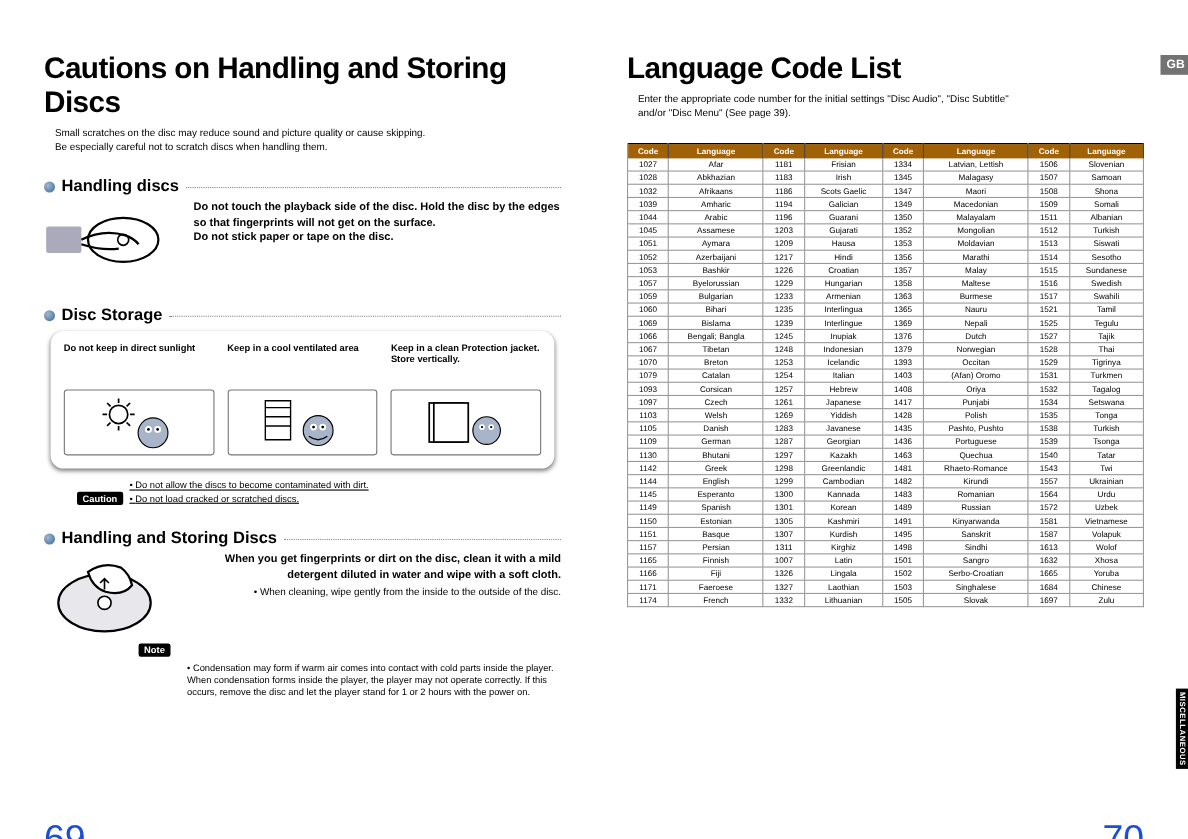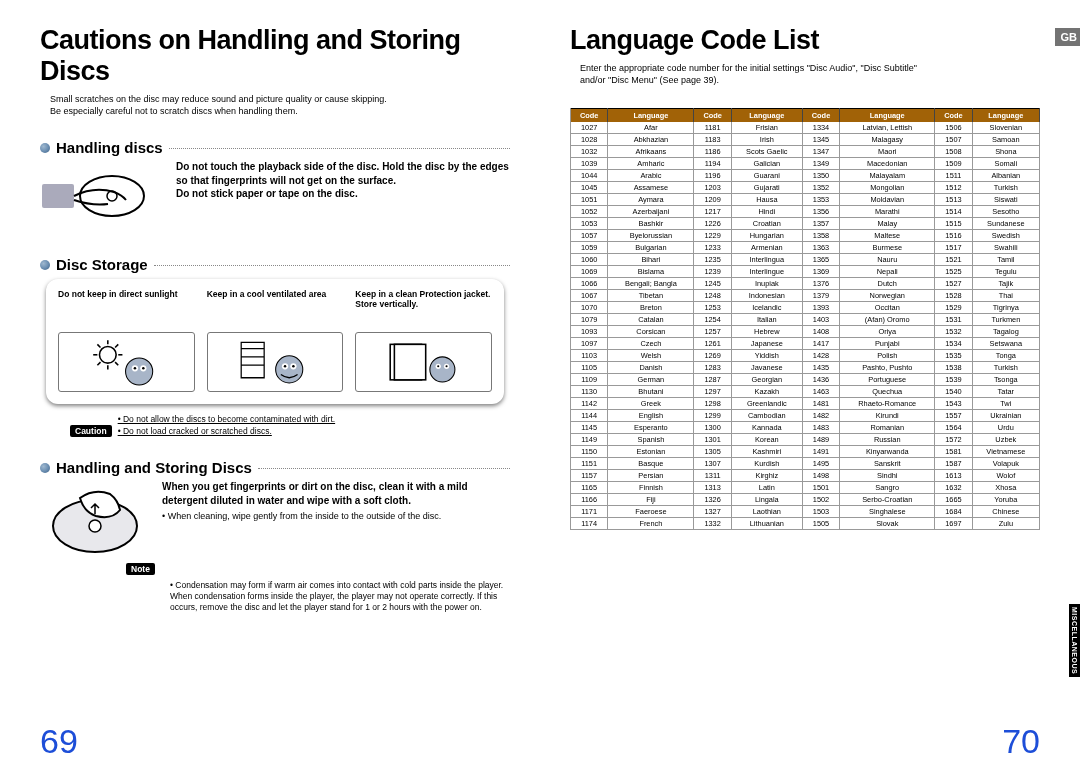--- a/index.html
+++ b/index.html
@@ -8,20 +8,21 @@
     font-family: Arial, Helvetica, sans-serif;
     background: #fff;
     width: 1080px;
     height: 763px;
     overflow: hidden;
   }
   .spread {
     display: flex;
     width: 1080px;
     height: 547px;
+    margin-top: 22px;
   }
   .page {
     width: 540px;
     height: 763px;
     box-sizing: border-box;
     padding: 25px 30px 15px 40px;
     position: relative;
   }
   .page-left { padding-left: 40px; padding-right: 30px; }
   .page-right { padding-left: 30px; padding-right: 40px; }
@@ -131,21 +132,21 @@
   .bul-list li::before { content: "• "; }
   .bul-list li { line-height: 1.35; }
 
   .handle-store-row {
     display: flex;
     gap: 12px;
     margin-bottom: 6px;
   }
   .wipe-illus { width: 110px; height: 78px; flex: 0 0 auto; }
   .wipe-illus svg { width: 100%; height: 100%; }
-  .handle-store-text { font-size: 9px; line-height: 1.35; }
+  .handle-store-text { font-size: 9px; line-height: 1.35; text-align: right; }
   .handle-store-text .bold { font-weight: bold; font-size: 10px; display: block; margin-bottom: 3px; }
 
   .note-block {
     margin-left: 130px;
     font-size: 8.5px;
   }
   .note-list li { line-height: 1.3; }
 
   .page-num {
     position: absolute;
@@ -657,21 +658,21 @@
             <td>1311</td>
             <td class="lname">Kirghiz</td>
             <td>1498</td>
             <td class="lname">Sindhi</td>
             <td>1613</td>
             <td class="lname">Wolof</td>
           </tr>
           <tr>
             <td>1165</td>
             <td class="lname">Finnish</td>
-            <td>1313</td>
+            <td>1007</td>
             <td class="lname">Latin</td>
             <td>1501</td>
             <td class="lname">Sangro</td>
             <td>1632</td>
             <td class="lname">Xhosa</td>
           </tr>
           <tr>
             <td>1166</td>
             <td class="lname">Fiji</td>
             <td>1326</td>

